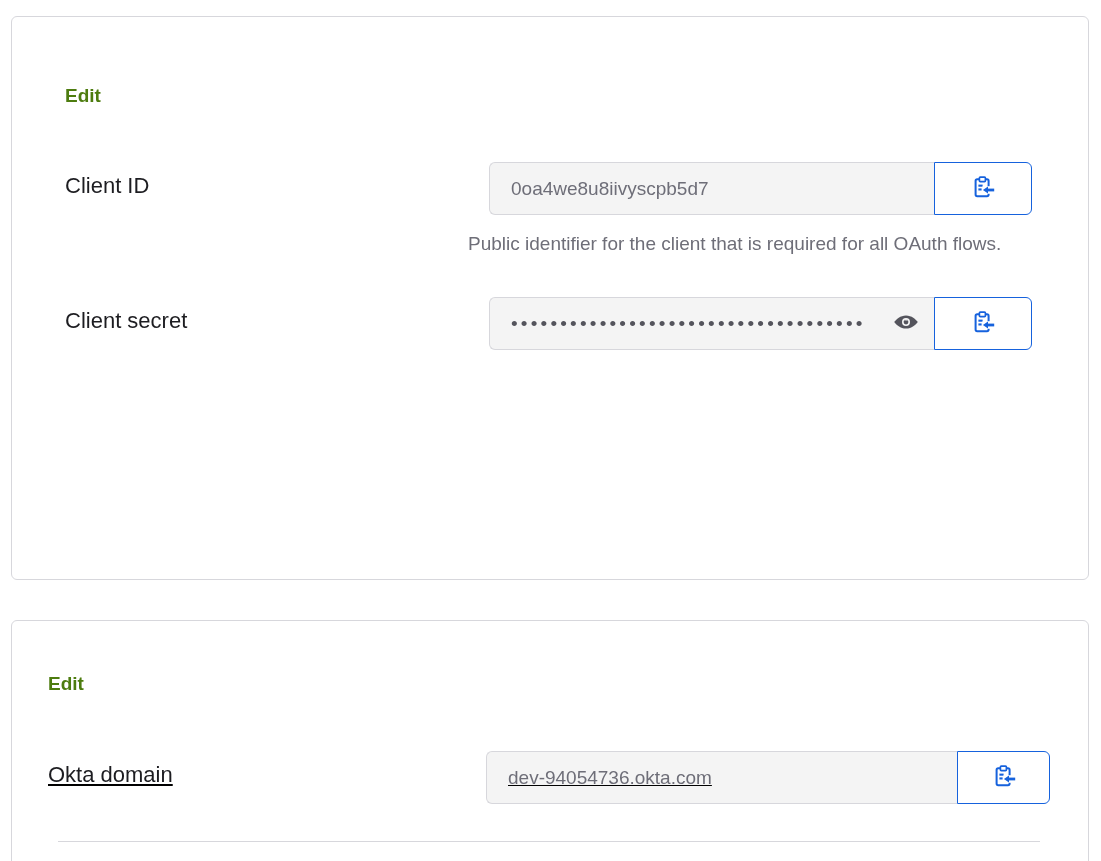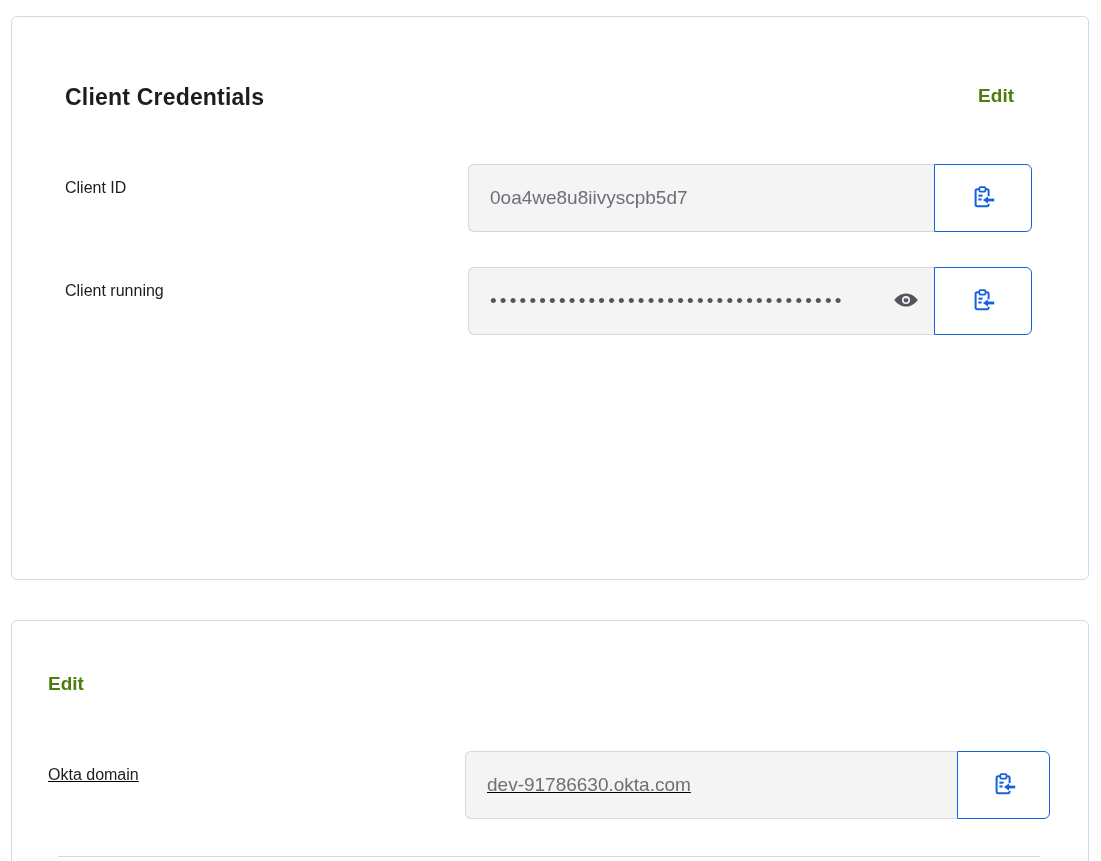--- a/index.html
+++ b/index.html
@@ -54,28 +54,29 @@
     display: grid;
     grid-template-columns: 403px 1fr;
   }
   .card-general .field-row {
     grid-template-columns: 417px 1fr;
   }
   .row-client-id { margin-top: 53px; }
   .row-client-secret { margin-top: 35px; }
   .row-okta-domain { margin-top: 54px; text-decoration: underline; }
   .field-label {
-    font-size: 16px;
+    font-size: 22px;
     color: #1d1d21;
     padding-top: 12px;
     line-height: 24px;
   }
   .input-group {
     display: flex;
-    height: 68px;
+    height: 53px;
+    margin-left: 21px;
   }
   .text-field {
     flex: 1;
     min-width: 0;
     background: #f4f4f4;
     border: 1px solid #d7d7dc;
     border-radius: 6px 0 0 6px;
     border-right: none;
     display: flex;
     align-items: center;
@@ -129,21 +130,20 @@
     margin: 37px 10px 0 10px;
   }
 </style>
 </head>
 <body>
 
 <main>
 
   <section class="card card-credentials">
     <div class="card-header">
-      <h2 class="section-title">Client Credentials</h2>
       <a class="edit-link">Edit</a>
     </div>
 
     <div class="field-row row-client-id">
       <div class="field-label">Client ID</div>
       <div class="field-area">
         <div class="input-group">
           <div class="text-field">
             <span>0oa4we8u8iivyscpb5d7</span>
           </div>
@@ -154,25 +154,26 @@
                 <rect x="8.4" y="2.2" width="6" height="4.4" rx="0.9" fill="#ffffff" stroke="#1662dd" stroke-width="1.7"></rect>
                 <rect x="7.4" y="9.6" width="4.2" height="2.1" fill="#1662dd"></rect>
                 <rect x="7.4" y="13.4" width="3.2" height="2.1" fill="#1662dd"></rect>
                 <rect x="11.6" y="11.2" width="12.4" height="7.6" fill="#ffffff"></rect>
                 <polygon points="11.9,15 17,11.4 17,18.6" fill="#1662dd"></polygon>
                 <rect x="16.2" y="13.6" width="7" height="2.8" fill="#1662dd"></rect>
               </svg>
             </span>
           </button>
         </div>
+        <p class="help-text">Public identifier for the client that is required for all OAuth flows.</p>
       </div>
     </div>
 
     <div class="field-row row-client-secret">
-      <div class="field-label">Client running</div>
+      <div class="field-label">Client secret</div>
       <div class="field-area">
         <div class="input-group">
           <div class="text-field">
             <span class="masked-value">••••••••••••••••••••••••••••••••••••</span>
             <button class="eye-button">
               <span>
                 <svg width="30" height="22" viewBox="0 0 30 22" fill="none">
                   <path d="M15 4.4 C9.4 4.4 5.2 8.2 3.2 11 C5.2 13.8 9.4 17.6 15 17.6 C20.6 17.6 24.8 13.8 26.8 11 C24.8 8.2 20.6 4.4 15 4.4 Z" fill="#54545c"></path>
                   <circle cx="15" cy="11" r="4" fill="#f4f4f4"></circle>
                   <circle cx="15" cy="11" r="2.4" fill="#54545c"></circle>
@@ -202,21 +203,21 @@
   <section class="card card-general">
     <div class="card-header">
       <a class="edit-link">Edit</a>
     </div>
 
     <div class="field-row row-okta-domain">
       <div class="field-label">Okta domain</div>
       <div class="field-area">
         <div class="input-group">
           <div class="text-field">
-            <span>dev-91786630.okta.com</span>
+            <span>dev-94054736.okta.com</span>
           </div>
           <button class="copy-button">
             <span>
               <svg width="24" height="24" viewBox="0 0 24 24" fill="none">
                 <rect x="4.6" y="4.2" width="13" height="17" rx="1.6" stroke="#1662dd" stroke-width="2"></rect>
                 <rect x="8.4" y="2.2" width="6" height="4.4" rx="0.9" fill="#ffffff" stroke="#1662dd" stroke-width="1.7"></rect>
                 <rect x="7.4" y="9.6" width="4.2" height="2.1" fill="#1662dd"></rect>
                 <rect x="7.4" y="13.4" width="3.2" height="2.1" fill="#1662dd"></rect>
                 <rect x="11.6" y="11.2" width="12.4" height="7.6" fill="#ffffff"></rect>
                 <polygon points="11.9,15 17,11.4 17,18.6" fill="#1662dd"></polygon>

